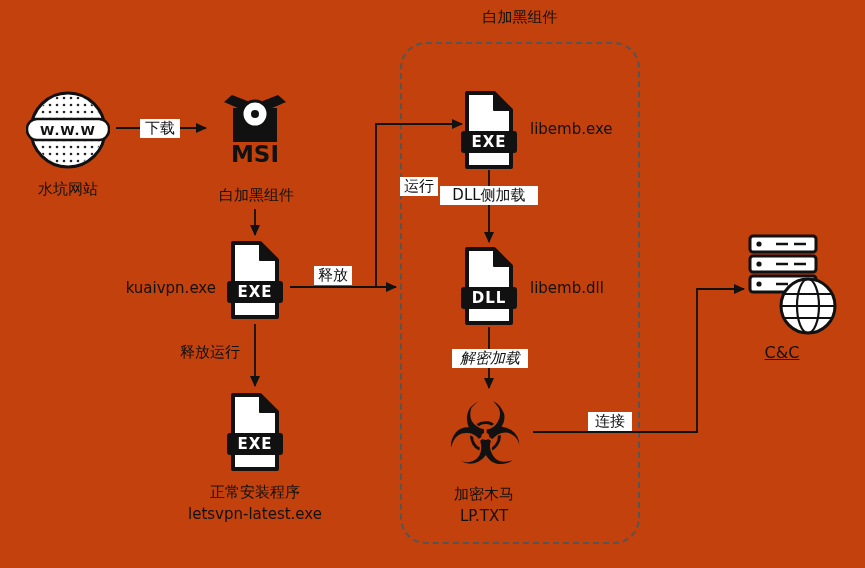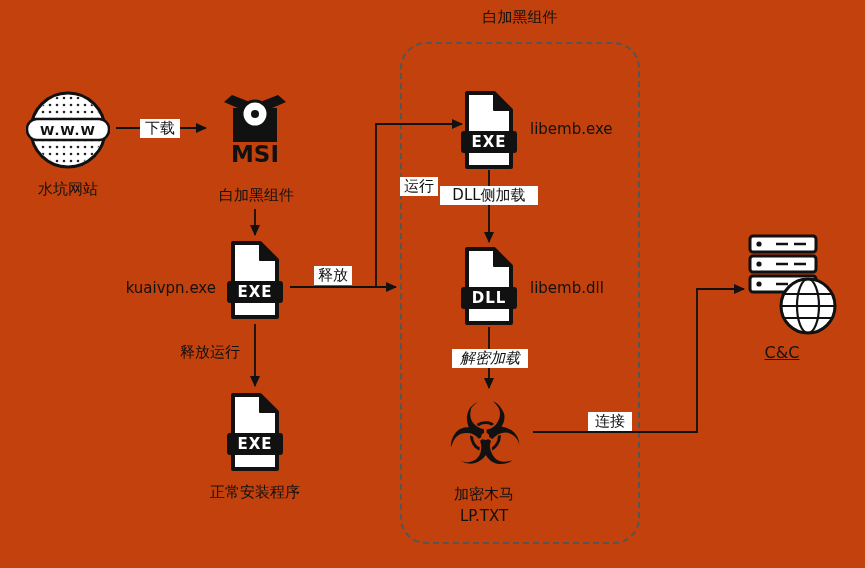--- a/index.html
+++ b/index.html
@@ -115,20 +115,21 @@
   <div class="lbl bg" style="left:357px; top:177px; width:38px;margin-left:43px;">运行</div>
   <div class="lbl right" style="left:160px; top:343px; width:80px;">释放运行</div>
 
   <svg class="icon" style="left:224px; top:392px;" width="62" height="80" viewBox="0 0 62 80">
     <path class="doc" d="M9,3 H36 L53,20 V77 H9 Z"></path>
     <path class="fold" d="M36,3 L36,20 L53,20 Z"></path>
     <rect class="band" x="3" y="41" width="56" height="22" rx="3"></rect>
     <text class="band-text" x="31" y="52">EXE</text>
   </svg>
   <div class="lbl" style="left:175px; top:483px; width:160px;">正常安装程序</div>
+  <div class="lbl" style="left:165px; top:505px; width:180px;">letsvpn-latest.exe</div>
 
   <svg class="icon" style="left:458px; top:90px;" width="62" height="80" viewBox="0 0 62 80">
     <path class="doc" d="M9,3 H36 L53,20 V77 H9 Z"></path>
     <path class="fold" d="M36,3 L36,20 L53,20 Z"></path>
     <rect class="band" x="3" y="41" width="56" height="22" rx="3"></rect>
     <text class="band-text" x="31" y="52">EXE</text>
   </svg>
   <div class="lbl left" style="left:530px; top:120px; width:108px;">libemb.exe</div>
 
   <div class="lbl bg" style="left:440px; top:186px; width:98px;">DLL侧加载</div>

